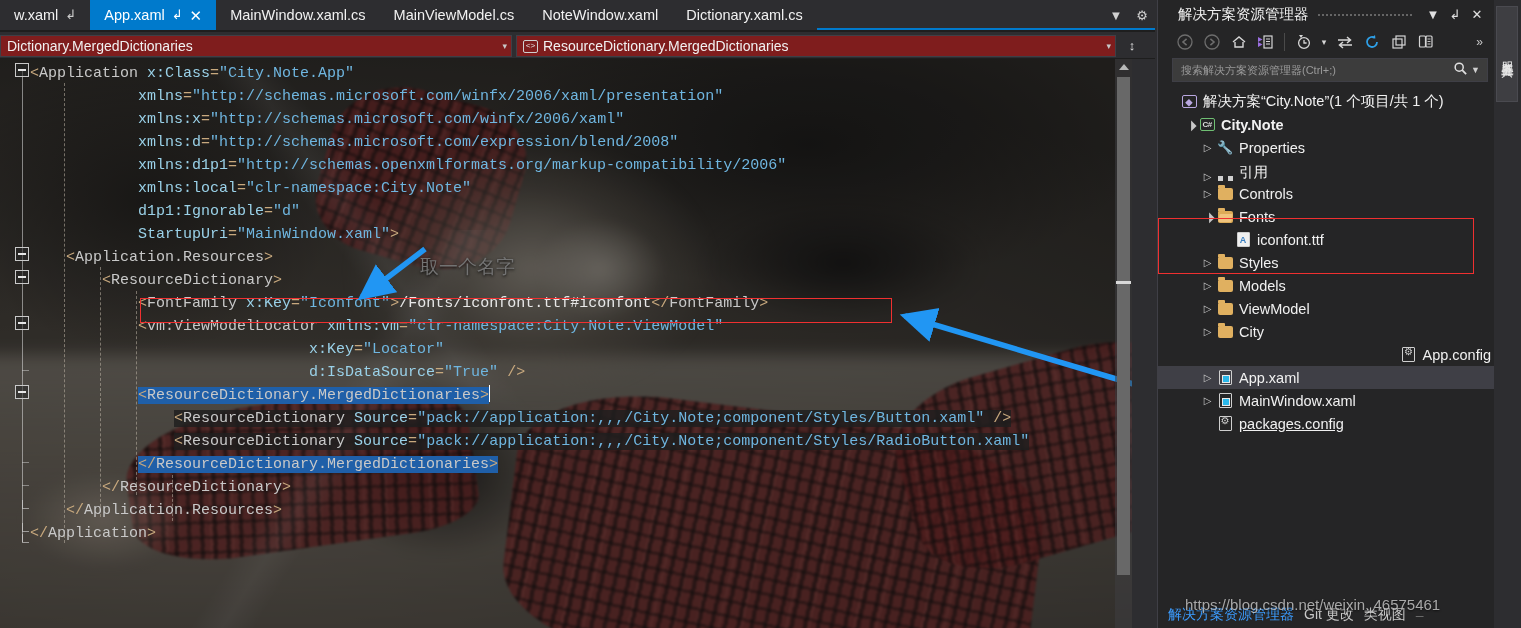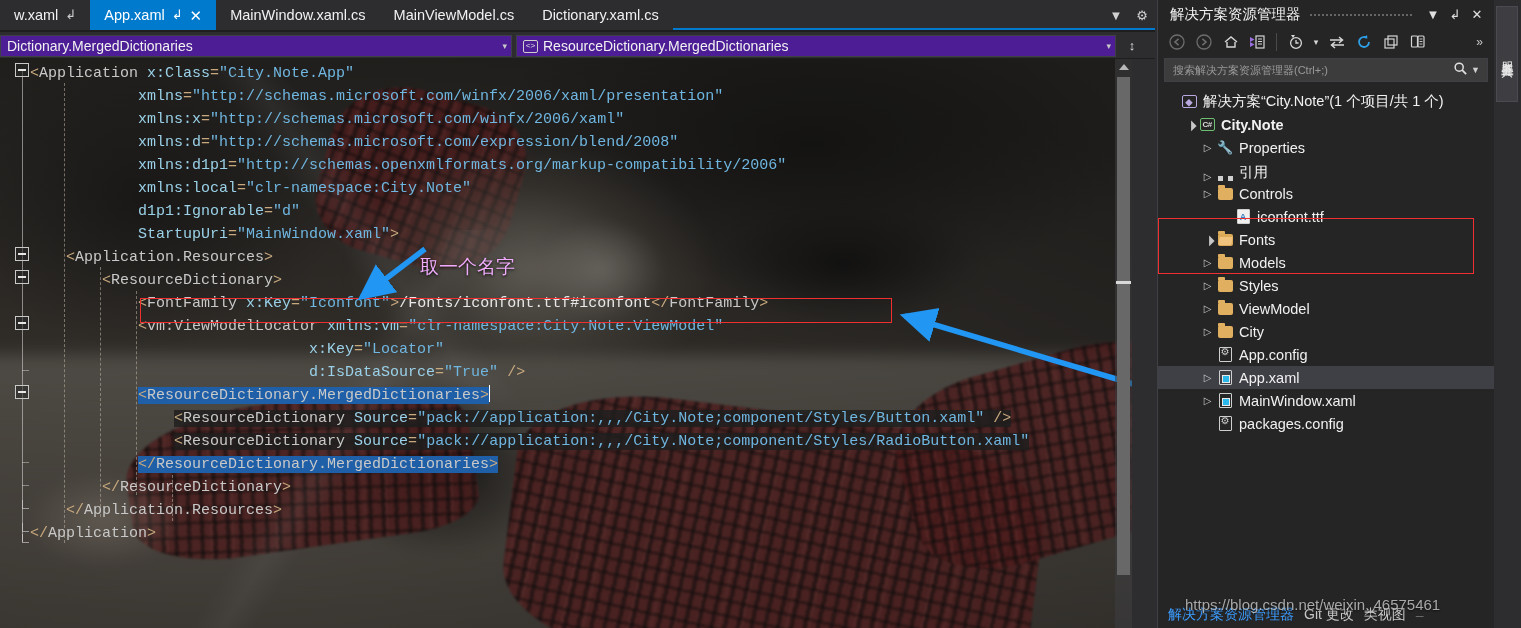--- a/index.html
+++ b/index.html
@@ -40,21 +40,21 @@
     color:#d0d0d0; font-size:13px; cursor:pointer;
   }
 
   
   #nav-bar {
     position:absolute; left:0; top:32px; width:1155px; height:26px;
     background:#2d2d30; display:flex; align-items:center;
   }
   .nav-combo {
     height:22px; margin:2px 0 0 0;
-    background:#4c1d95; border:1px solid #3f3f46;
+    background:#7f1d1d; border:1px solid #3f3f46;
     display:flex; align-items:center; padding:0 4px 0 6px;
     font-size:14px; color:#f1f1f1; cursor:pointer; position:relative;
   }
   .nav-combo .caret {
     margin-left:auto; padding-left:8px; color:#c8c8c8; font-size:9px;
   }
   #nav-left { width:512px; }
   #nav-right { width:600px; margin-left:4px; }
   .xml-glyph {
     display:inline-flex; align-items:center; justify-content:center;
@@ -188,21 +188,21 @@
     display:inline-block; width:1px; height:17px; background:#ffffff;
     vertical-align:-3px; margin-left:0;
   }
 
   
   .redbox { position:absolute; border:1.5px solid #f03030; pointer-events:none; }
 
   
   .anno-svg { position:absolute; left:0; top:0; width:1155px; height:569px; pointer-events:none; overflow:visible; }
   .anno-text {
-    position:absolute; color:#f0abfc; font-size:19px;
+    position:absolute; color:#737373; font-size:19px;
     font-family:"DejaVu Sans", sans-serif; text-shadow:0 1px 3px rgba(0,0,0,.9);
   }
 
   
   #vscroll {
     position:absolute; right:23px; top:59px; width:17px; height:569px;
     background:rgba(62,62,66,.55);
   }
   #vscroll .arrow-up {
     position:absolute; left:0; top:0; width:17px; height:16px;
@@ -220,21 +220,21 @@
     position:absolute; left:1px; width:15px; height:3px; background:#d8d8d8;
   }
   #hsplit {
     position:absolute; right:0; top:59px; width:23px; height:569px;
     background:#2d2d30;
   }
 
   
   #sol-pane {
     position:absolute; left:1157px; top:0; width:337px; height:628px;
-    background:#252526; border-left:1px solid #3f3f46;
+    background:#252526; border-left:1px solid #3f3f46;padding-left:8px;
   }
   #sol-header {
     height:28px; display:flex; align-items:center; padding:0 6px 0 12px;
     color:#f1f1f1; font-size:14.5px; background:#252526;
   }
   #sol-header .dots {
     flex:1; margin:0 8px; height:10px;
     background-image:radial-gradient(circle, #7a7a7a 0.8px, transparent 1px);
     background-size:4px 4px; background-position:0 4px; background-repeat:repeat-x;
     opacity:.75;
@@ -387,20 +387,23 @@
       <div class="tab active">
         <span>App.xaml</span>
         <span class="pin">↲</span>
         <span class="close">✕</span>
       </div>
       <div class="tab">
         <span>MainWindow.xaml.cs</span>
       </div>
       <div class="tab">
         <span>MainViewModel.cs</span>
+      </div>
+      <div class="tab">
+        <span>NoteWindow.xaml</span>
       </div>
       <div class="tab">
         <span>Dictionary.xaml.cs</span>
       </div>
       <div class="tab-spacer"></div>
       <div class="tab-btn">▼</div>
       <div class="tab-btn">⚙</div>
     </div>
 
     <div id="nav-bar">
@@ -595,84 +598,84 @@
           </span>
           <span class="lbl">引用</span>
         </div>
         <div class="trow" style="padding-left: 42px;">
           <span class="twist collapsed"></span>
           <span class="ico">
             <span class="ic-folder"></span>
           </span>
           <span class="lbl">Controls</span>
         </div>
+        <div class="trow" style="padding-left: 42px;">
+          <span class="twist expanded"></span>
+          <span class="ico">
+            <span class="ic-folder open"></span>
+          </span>
+          <span class="lbl">Fonts</span>
+        </div>
         <div class="trow" style="padding-left: 60px;">
           <span class="twist"></span>
           <span class="ico">
             <span class="ic-ttf"></span>
           </span>
           <span class="lbl">iconfont.ttf</span>
         </div>
         <div class="trow" style="padding-left: 42px;">
-          <span class="twist expanded"></span>
-          <span class="ico">
-            <span class="ic-folder open"></span>
-          </span>
-          <span class="lbl">Fonts</span>
+          <span class="twist collapsed"></span>
+          <span class="ico">
+            <span class="ic-folder"></span>
+          </span>
+          <span class="lbl">Styles</span>
         </div>
         <div class="trow" style="padding-left: 42px;">
           <span class="twist collapsed"></span>
           <span class="ico">
             <span class="ic-folder"></span>
           </span>
           <span class="lbl">Models</span>
         </div>
         <div class="trow" style="padding-left: 42px;">
           <span class="twist collapsed"></span>
           <span class="ico">
             <span class="ic-folder"></span>
           </span>
-          <span class="lbl">Styles</span>
+          <span class="lbl">ViewModel</span>
         </div>
         <div class="trow" style="padding-left: 42px;">
           <span class="twist collapsed"></span>
           <span class="ico">
             <span class="ic-folder"></span>
           </span>
-          <span class="lbl">ViewModel</span>
-        </div>
-        <div class="trow" style="padding-left: 42px;">
-          <span class="twist collapsed"></span>
-          <span class="ico">
-            <span class="ic-folder"></span>
-          </span>
           <span class="lbl">City</span>
         </div>
-        <div class="trow" style="padding-left: 42px;">
+        <div class="trow" style="padding-left: 42px; justify-content: flex-end;">
           <span class="twist"></span>
           <span class="ico">
             <span class="ic-file cfg"></span>
           </span>
           <span class="lbl">App.config</span>
         </div>
         <div class="trow selected" style="padding-left: 42px;">
           <span class="twist collapsed"></span>
           <span class="ico">
             <span class="ic-file xaml"></span>
           </span>
           <span class="lbl">App.xaml</span>
         </div>
         <div class="trow" style="padding-left: 42px; align-items: center;">
           <span class="twist collapsed"></span>
           <span class="ico">
             <span class="ic-file xaml"></span>
           </span>
           <span class="lbl">MainWindow.xaml</span>
         </div>
-        <div class="trow" style="padding-left: 42px;">
+        <div class="trow" style="padding-left: 42px; text-decoration: underline;">
           <span class="twist"></span>
           <span class="ico">
             <span class="ic-file cfg"></span>
           </span>
           <span class="lbl">packages.config</span>
         </div>
       </div>
 
     <div id="sol-bottom">
       <span class="b-tab active">解决方案资源管理器</span>

